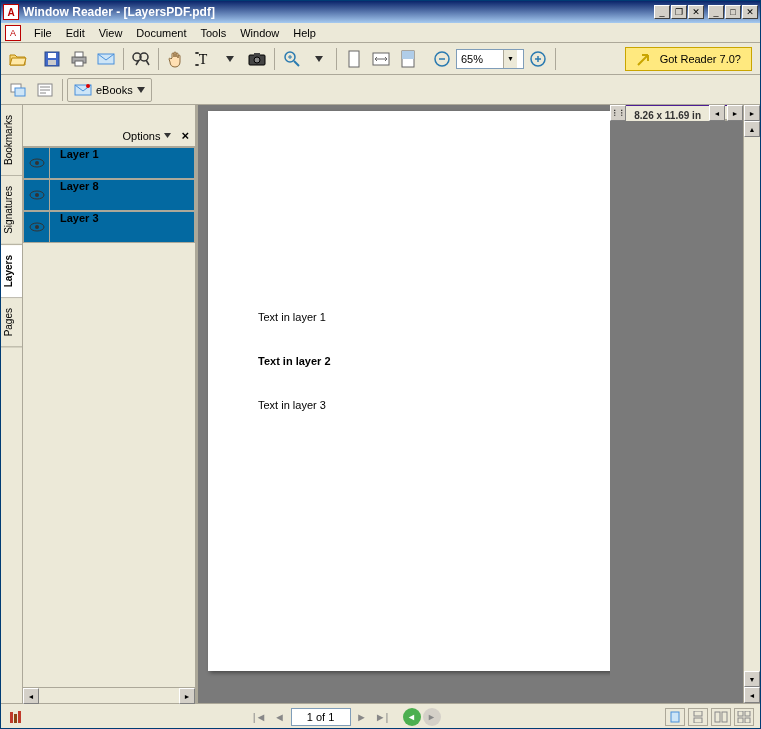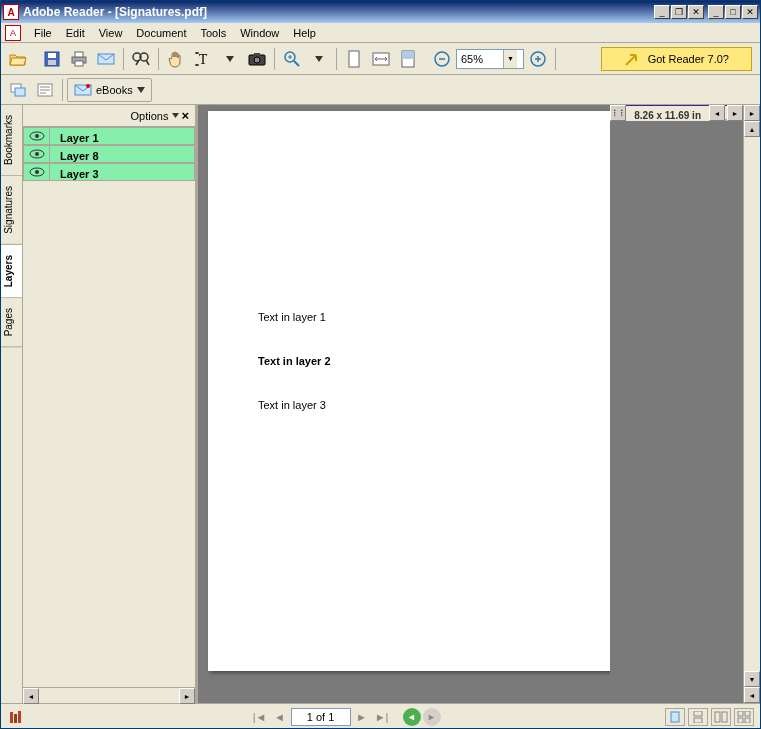--- a/index.html
+++ b/index.html
@@ -12,36 +12,36 @@
 .menubar { height: 20px; display: flex; align-items: center; padding: 0 4px; background: #ece9d8; border-bottom: 1px solid #aca899; }
 .doc-icon { width: 16px; height: 16px; background: #fff; border: 1px solid #b00; color: #b00; font-size: 9px; display: flex; align-items: center; justify-content: center; margin-right: 6px; }
 .menu-item { padding: 2px 7px; cursor: pointer; color: #000; }
 .toolbar-row { height: 32px; display: flex; align-items: center; padding: 2px 4px; background: #ece9d8; border-bottom: 1px solid #aca899; gap: 1px; }
 .tb-btn { width: 26px; height: 26px; display: flex; align-items: center; justify-content: center; cursor: pointer; border: 1px solid transparent; border-radius: 2px; }
 .tb-sep { width: 1px; height: 22px; background: #aca899; margin: 0 3px; }
 .tb-small-sep { width: 6px; }
 .zoom-box { width: 68px; height: 20px; border: 1px solid #7f9db9; background: #fff; display: flex; align-items: center; padding: 0 4px; }
 .zoom-box input { border: none; width: 42px; font-size: 11px; outline: none; }
 .zoom-arrow { width: 14px; height: 18px; background: #ece9d8; border-left: 1px solid #aca899; display: flex; align-items: center; justify-content: center; font-size: 7px; cursor: pointer; }
-.promo { height: 24px; background: #ffe97f; border: 1px solid #c9a500; display: flex; align-items: center; padding: 0 22px; gap: 8px; margin-left: auto; margin-right: 4px; cursor: pointer; font-size: 11px; }
+.promo { height: 24px; background: #ffe97f; border: 1px solid #c9a500; display: flex; align-items: center; padding: 0 10px; gap: 8px; margin-left: auto; margin-right: 4px; cursor: pointer; font-size: 11px; }
 .toolbar2 { height: 30px; display: flex; align-items: center; padding: 2px 4px; background: #ece9d8; border-bottom: 1px solid #aca899; gap: 1px; }
 .ebooks-btn { height: 24px; display: flex; align-items: center; padding: 0 6px; border: 1px solid #aca899; border-radius: 2px; gap: 4px; cursor: pointer; background: #ece9d8; }
 .content { display: flex; height: 598px; }
 .vtabs { width: 22px; background: #ece9d8; display: flex; flex-direction: column; border-right: 1px solid #aca899; }
 .vtab { writing-mode: vertical-rl; transform: rotate(180deg); padding: 10px 2px; font-size: 10px; cursor: pointer; border-top: 1px solid #aca899; background: #ece9d8; text-align: center; }
 .vtab.active { background: #fff; font-weight: bold; }
 .layers-panel { width: 175px; background: #ece9d8; border-right: 3px solid #aca899; display: flex; flex-direction: column; }
-.panel-header { height: 22px; display: flex; align-items: center; justify-content: flex-end; padding: 0 6px; gap: 2px; border-bottom: 1px solid #aca899; }
+.panel-header { height: 22px; display: flex; align-items: center; justify-content: flex-end; padding: 0 6px; gap: 10px; border-bottom: 1px solid #aca899; margin-top: 20px; }
 .panel-opt { font-size: 11px; display: flex; align-items: center; gap: 4px; cursor: pointer; }
 .panel-close { cursor: pointer; font-size: 13px; font-weight: bold; }
 .layer-list { flex: 1; background: #ece9d8; overflow-y: auto; position: relative; }
 .layer-list::-webkit-scrollbar { width: 16px; }
 .layer-list::-webkit-scrollbar-track { background: #ece9d8; border-left: 1px solid #aca899; }
 .layer-list::-webkit-scrollbar-thumb { background: #d4d0c8; border: 1px solid #aca899; }
-.layer-item { display: flex; align-items: flex-end; height: 18px; background: #86efac; border: 1px solid #aca899; margin: 0; }
+.layer-item { display: flex; align-items: flex-start; height: 32px; background: #0369a1; border: 1px solid #aca899; margin: 0; }
 .layer-eye { width: 26px; display: flex; align-items: center; justify-content: center; border-right: 1px solid #aca899; height: 100%; }
 .layer-label { padding-left: 10px; font-weight: bold; font-size: 11px; }
 .panel-hscroll { height: 16px; background: #ece9d8; border-top: 1px solid #aca899; display: flex; }
 .scroll-btn { width: 16px; height: 16px; background: #d4d0c8; border: 1px solid #fff; border-right-color: #808080; border-bottom-color: #808080; display: flex; align-items: center; justify-content: center; font-size: 7px; cursor: pointer; }
 .scroll-track { flex: 1; background: #ece9d8; }
 .doc-area { flex: 1; display: flex; }
 .doc-viewport { flex: 1; background: #7a7a7a; position: relative; overflow: hidden; display: flex; flex-direction: row; }
 .doc-page-wrap { flex: 1; overflow: auto; position: relative; }
 .doc-page { position: absolute; left: 10px; top: 6px; width: 520px; height: 560px; background: #fff; box-shadow: 2px 2px 4px rgba(0,0,0,.4); }
 .doc-text { position: absolute; font-size: 11px; color: #000; }
@@ -56,21 +56,21 @@
 .green { background: #4caf50; color: #fff; }
 .gray { background: #d4d0c8; color: #888; }
 .view-btn { width: 20px; height: 18px; border: 1px solid #aca899; background: #ece9d8; display: flex; align-items: center; justify-content: center; cursor: pointer; margin-left: 1px; }
 svg { display: block; }
 </style>
 </head>
 <body>
 
 <div class="titlebar">
   <div class="titlebar-icon">A</div>
-  <div class="titlebar-text">Adobe Reader - [Signatures.pdf]</div>
+  <div class="titlebar-text">Window Reader - [LayersPDF.pdf]</div>
   <div class="win-btns">
     <div class="win-btn">_</div>
     <div class="win-btn">❐</div>
     <div class="win-btn">✕</div>
   </div>
   <div class="win-btns">
     <div class="win-btn">_</div>
     <div class="win-btn">□</div>
     <div class="win-btn">✕</div>
   </div>

